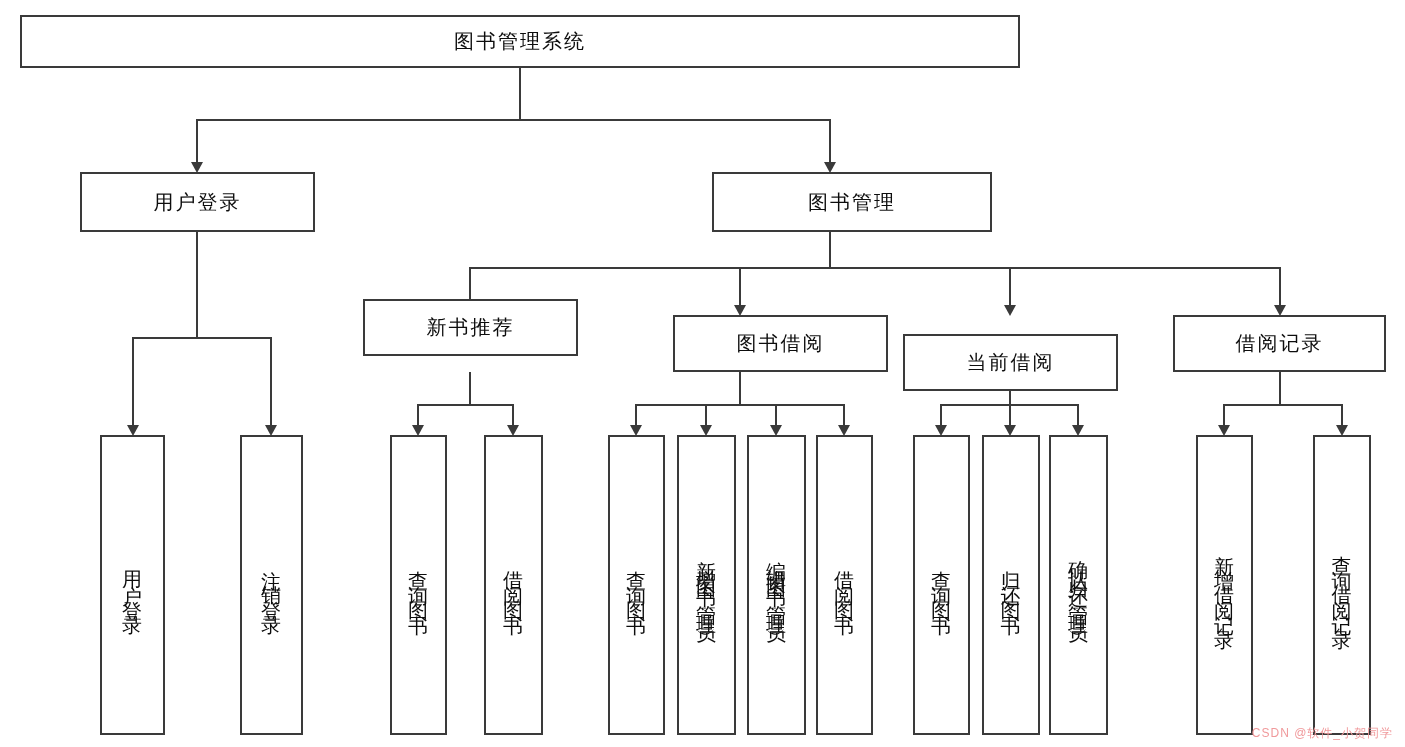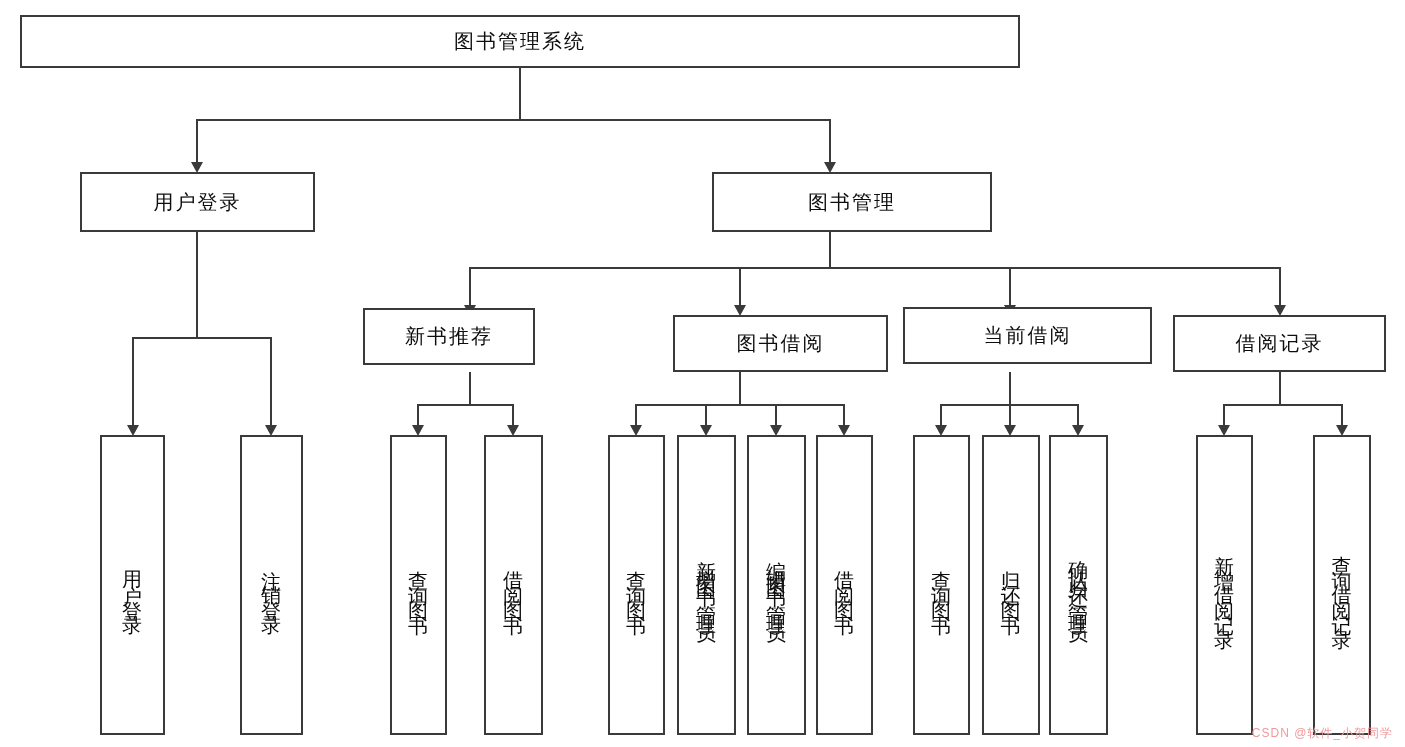--- a/index.html
+++ b/index.html
@@ -111,23 +111,23 @@
       <polygon points="1218,425 1230,425 1224,436"></polygon>
       <polygon points="1336,425 1348,425 1342,436"></polygon>
     </g>
   </svg>
 
   <div class="box" style="left:20px; top:15px; width:1000px; height:53px;">图书管理系统</div>
 
   <div class="box" style="left:80px; top:172px; width:235px; height:60px;">用户登录</div>
   <div class="box" style="left:712px; top:172px; width:280px; height:60px;font-family:Liberation Mono, monospace;">图书管理</div>
 
-  <div class="box" style="left:363px; top:308px; width:172px; height:57px;">新书推荐</div>
+  <div class="box" style="left:363px; top:299px; width:215px; height:57px;">新书推荐</div>
   <div class="box" style="left:633px; top:315px; width:215px; height:57px;margin-left:40px;">图书借阅</div>
-  <div class="box" style="left:903px; top:307px; width:249px; height:57px;">当前借阅</div>
+  <div class="box" style="left:903px; top:334px; width:215px; height:57px;">当前借阅</div>
   <div class="box" style="left:1173px; top:315px; width:213px; height:57px;">借阅记录</div>
 
   <div class="box vbox" style="left:100px; top:435px; width:65px; height:300px;">用户登录</div>
   <div class="box vbox" style="left:240px; top:435px; width:63px; height:300px;">注销登录</div>
 
   <div class="box vbox" style="left:390px; top:435px; width:57px; height:300px;">查询图书</div>
   <div class="box vbox" style="left:484px; top:435px; width:59px; height:300px;">借阅图书</div>
 
   <div class="box vbox" style="left:608px; top:435px; width:57px; height:300px;">查询图书</div>
   <div class="box vbox long" style="left:677px; top:435px; width:59px; height:300px;">新增图书（管理员）</div>

